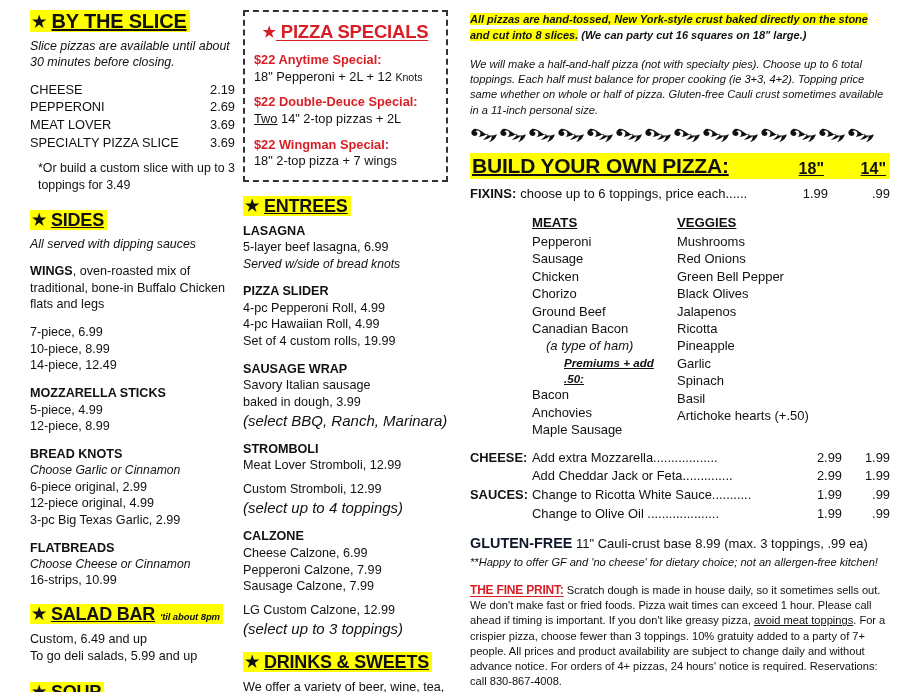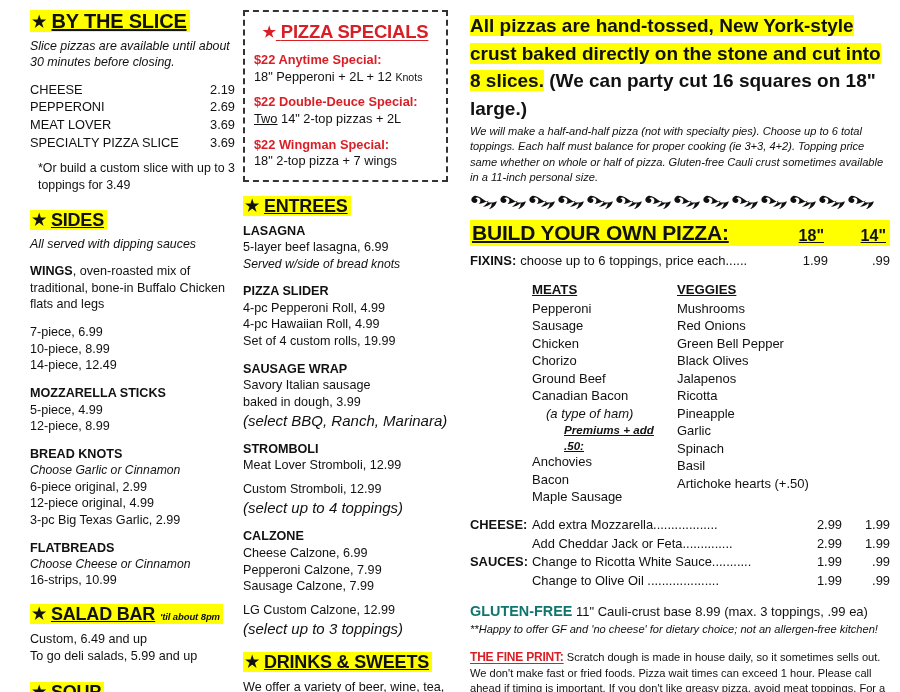--- a/index.html
+++ b/index.html
@@ -60,21 +60,21 @@
     margin:1px 0 9px 0; white-space:nowrap; letter-spacing:-0.2px;
   }
   .specials-title .star { text-decoration:none; display:inline-block; font-size:15px; vertical-align:1px; }
   .sp-item { margin-bottom:9px; }
   .sp-item:last-child { margin-bottom:0; }
   .sp-name { color:#d91f26; font-weight:bold; font-size:12.8px; line-height:1.3; }
   .sp-desc { font-size:12.8px; line-height:1.3; }
   .sp-desc .sm { font-size:10.6px; }
 
   
-  .banner { font-size:19px; font-weight:bold; line-height:1.45; margin-bottom:2px; }
+  .banner { font-size:11px; font-weight:bold; line-height:1.45; margin-bottom:13px;font-style:italic; }
   .banner .mark { background:#ffff00; }
   .fineblurb { font-size:11.1px; font-style:italic; line-height:1.38; }
 
   .ornament {
     margin:7px 0 8px 0; height:20px; overflow:hidden;
     font-size:20px; line-height:20px; letter-spacing:-1px;
     white-space:nowrap; color:#111;
   }
   .ornament svg { display:block; }
 
@@ -100,21 +100,21 @@
   .tcol .ti.ind { padding-left:14px; font-style:italic; }
   .tcol .ti.prem { font-style:italic; font-weight:bold; font-size:11.6px; text-decoration:underline; text-underline-offset:1px;margin-left:32px; }
 
   .cs-row { display:flex; align-items:baseline; font-size:12.9px; line-height:1.45; }
   .cs-row .lbl { width:62px; font-weight:bold; }
   .cs-row .txt { flex:1 1 auto; }
   .cs-row .p1 { width:56px; text-align:right; }
   .cs-row .p2 { width:48px; text-align:right; }
 
   .gf { margin-top:11px; font-size:13px; line-height:1.35; }
-  .gf .gfw { color:#0f766e; font-weight:bold; font-size:14.4px; }
+  .gf .gfw { color:#0f172a; font-weight:bold; font-size:14.4px; }
   .gf .gfnote { display:block; font-size:11.1px; font-style:italic; margin-top:1px; }
 
   .fineprint { margin-top:12px; font-size:11.1px; line-height:1.37; }
   .fineprint .fp-title {
     color:#d91f26; font-weight:bold; font-size:12px;
     text-decoration:underline; text-underline-offset:2px; letter-spacing:-0.2px;
   }
 </style>
 </head>
 <body>
@@ -323,22 +323,22 @@
       <div class="tcol">
         <h4>MEATS</h4>
         <p class="ti">Pepperoni</p>
         <p class="ti">Sausage</p>
         <p class="ti">Chicken</p>
         <p class="ti">Chorizo</p>
         <p class="ti">Ground Beef</p>
         <p class="ti">Canadian Bacon</p>
         <p class="ti ind">(a type of ham)</p>
         <p class="ti prem">Premiums + add .50:</p>
+        <p class="ti">Bacon</p>
         <p class="ti">Anchovies</p>
-        <p class="ti">Bacon</p>
         <p class="ti">Maple Sausage</p>
       </div>
       <div class="tcol veg">
         <h4>VEGGIES</h4>
         <p class="ti">Mushrooms</p>
         <p class="ti">Red Onions</p>
         <p class="ti">Green Bell Pepper</p>
         <p class="ti">Black Olives</p>
         <p class="ti">Jalapenos</p>
         <p class="ti">Ricotta</p>

